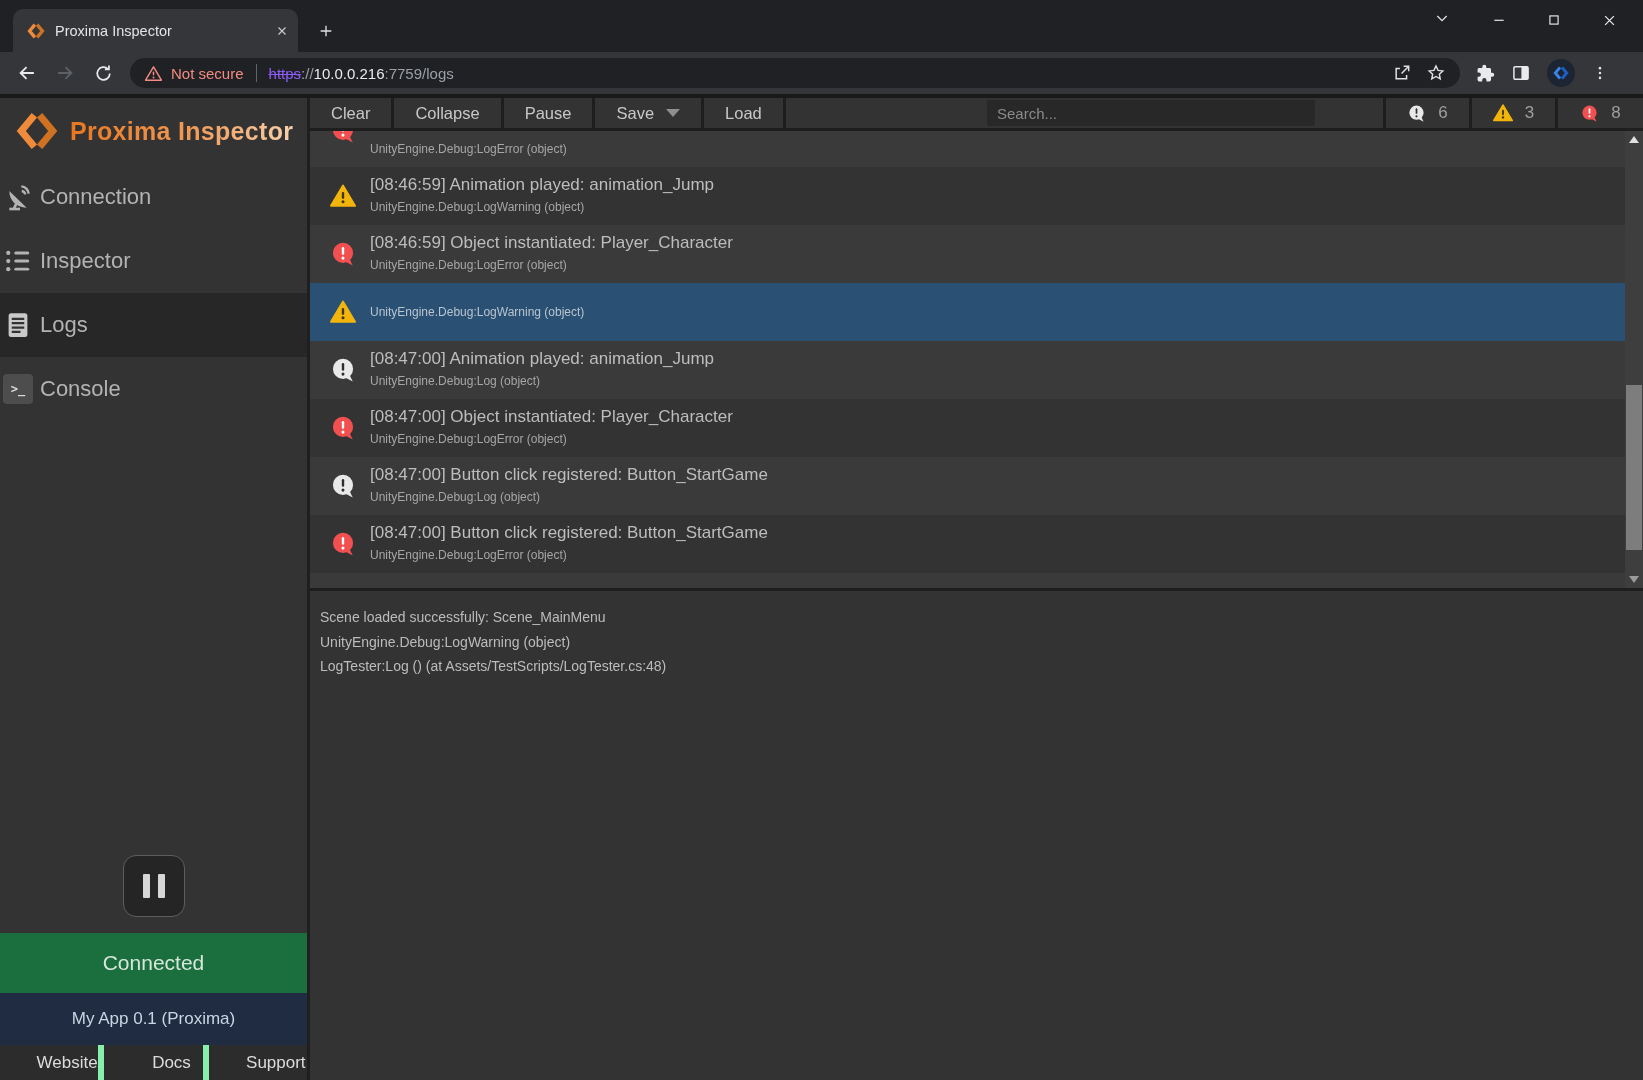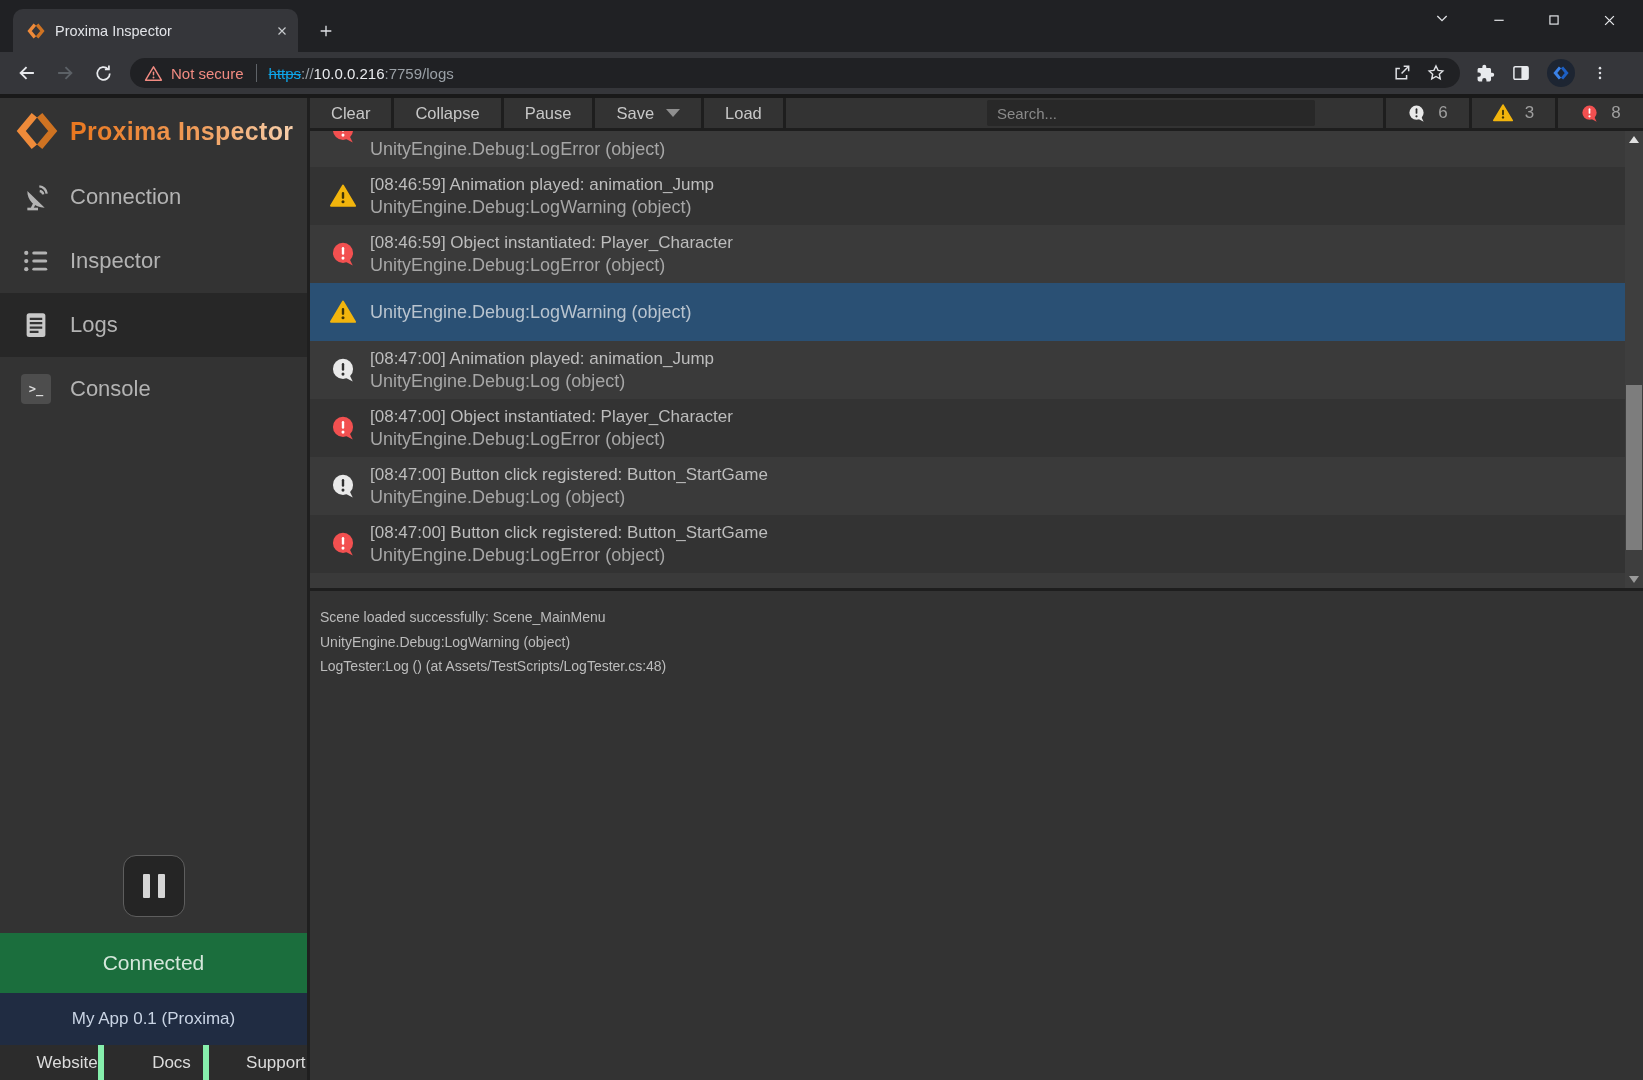--- a/index.html
+++ b/index.html
@@ -24,39 +24,39 @@
   
   .addressbar { position:absolute; left:0; top:52px; width:1643px; height:42px; background:#35363a;
     display:flex; align-items:center; }
   .nav-ic { width:34px; height:34px; display:flex; align-items:center; justify-content:center; margin-left:4px; }
   .nav-ic:first-child { margin-left:10px; }
   .omnibox { margin-left:10px; width:1330px; height:30px; background:#202124; border-radius:15px;
     display:flex; align-items:center; padding:0 10px 0 14px; }
   .sec-label { color:#f28b82; font-size:15px; margin-left:8px; }
   .omni-sep { width:1px; height:18px; background:#5f6368; margin:0 12px; }
   .url { font-size:15px; white-space:nowrap; flex:1; }
-  .url .scheme { color:#0ea5e9; text-decoration:line-through;margin-top:13px; }
+  .url .scheme { color:#8b5cf6; text-decoration:line-through;margin-top:13px; }
   .url .sep  { color:#9aa0a6; }
   .url .host { color:#e8eaed; }
   .url .rest { color:#9aa0a6; }
   .omni-right { display:flex; align-items:center; gap:14px; margin-right:4px; }
   .bar-right { display:flex; align-items:center; gap:16px; margin-left:16px; }
   .avatar { width:28px; height:28px; border-radius:50%; background:#1d2532; display:flex; align-items:center; justify-content:center; }
   
   .app { position:absolute; left:0; top:94px; width:1643px; height:986px;
     border-top:4px solid #191919; display:flex; }
   
   .sidebar { width:310px; background:#333333; border-right:3px solid #1f1f1f;
     display:flex; flex-direction:column; }
   .brand { display:flex; align-items:center; gap:12px; padding:8px 0 0 16px; height:58px; }
   .brand-text { font-size:25px; font-weight:700; letter-spacing:.3px;
     background:linear-gradient(90deg,#e9771f 0%, #f09a56 55%, #f8d0ac 100%);
     -webkit-background-clip:text; background-clip:text; color:transparent; }
   .nav { margin-top:9px; }
-  .nav-item { height:64px; display:flex; align-items:center; gap:16px; padding-left:18px;
+  .nav-item { height:64px; display:flex; align-items:center; gap:4px; 
     color:#b3b3b3; font-size:22px; cursor:default; }
   .nav-item.active { background:#272727; }
   .nav-icobox { width:36px; display:flex; align-items:center; justify-content:center; }
   .console-chip { width:30px; height:30px; background:#4d4d4d; border-radius:4px; color:#dcdcdc;
     font-family:"DejaVu Sans Mono", monospace; font-size:12px; font-weight:bold;
     display:flex; align-items:center; justify-content:center; }
   .side-spacer { flex:1; }
   .pause-btn { width:62px; height:62px; align-self:center; margin-bottom:16px;
     background:#252525; border:1px solid #5e5e5e; border-radius:13px;
     display:flex; align-items:center; justify-content:center; gap:8px; }
@@ -87,21 +87,21 @@
   
   .loglist { position:relative; height:457px; overflow:hidden; }
   .log-row { height:58px; display:flex; align-items:center; gap:14px; padding-left:20px; overflow:hidden; }
   .r-light { background:#3a3a3a; } .r-dark { background:#333333; }
   .r-selected { background:#2a5074; }
   .log-row.partial { height:36px; }
   .log-row.partial .licon { align-self:flex-start; margin-top:-13px; }
   .licon { width:26px; height:26px; flex:0 0 26px; }
   .llines { display:flex; flex-direction:column; }
   .lmsg  { font-size:17px; line-height:23px; color:#bdbdbd; }
-  .lstack{ font-size:18px; line-height:23px; color:#a6a6a6; }
+  .lstack{ font-size:12px; line-height:23px; color:#a6a6a6; }
   .r-selected .lmsg { color:#cdd7e1; } .r-selected .lstack { color:#b9c4cf; }
   .sliver { height:15px; background:#3a3a3a; }
   
   .vscroll { position:absolute; right:0; top:0; width:18px; height:457px; background:#3e3e3e; }
   .sb-btn { position:absolute; left:0; width:18px; height:17px; display:flex; align-items:center; justify-content:center; }
   .sb-up { top:0; } .sb-down { bottom:0; }
   .tri-up { width:0; height:0; border-left:5px solid transparent; border-right:5px solid transparent;
     border-bottom:7px solid #e0e0e0; }
   .tri-down { width:0; height:0; border-left:5px solid transparent; border-right:5px solid transparent;
     border-top:7px solid #9a9a9a; }

